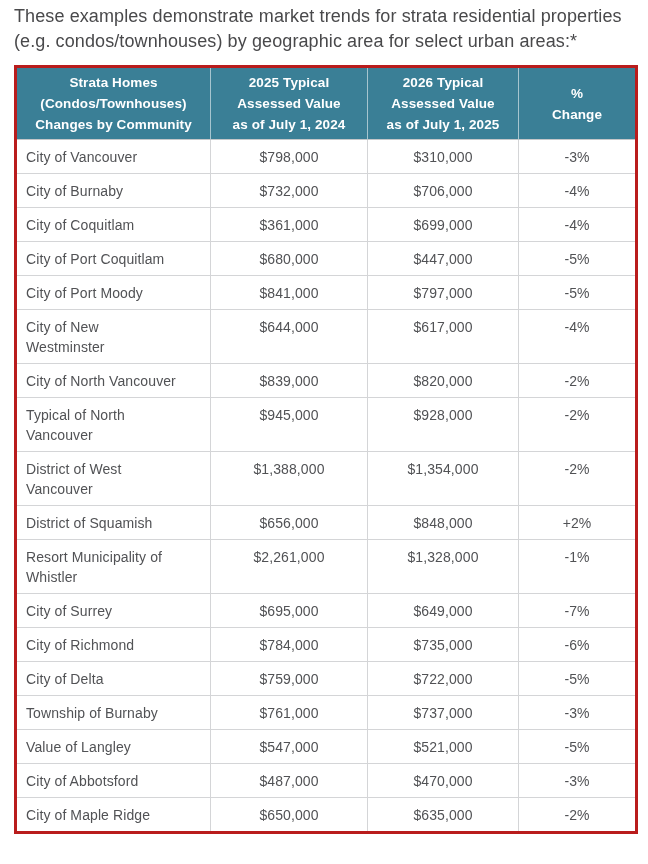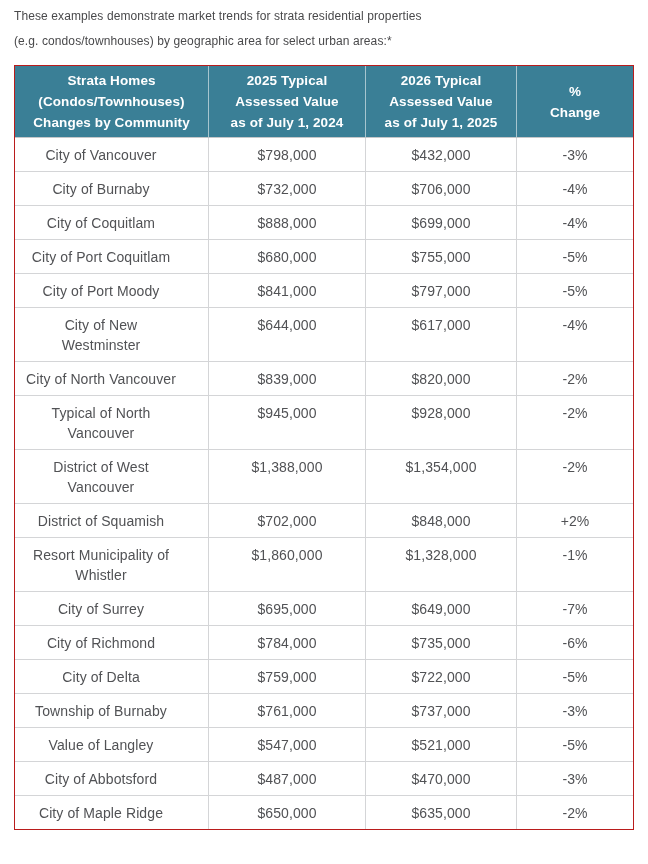--- a/index.html
+++ b/index.html
@@ -5,32 +5,32 @@
   * { box-sizing: border-box; }
   html, body { margin: 0; padding: 0; background: #ffffff; }
   body {
     width: 648px;
     font-family: "Liberation Sans", sans-serif;
     color: #4C4D4F;
   }
   .page { padding: 4px 14px 10px 14px; }
 
   .intro {
-    font-size: 12px;
+    font-size: 18px;
     line-height: 25px;
     color: #49494B;
     margin: 0 0 11px 0;
     letter-spacing: 0.1px;
   }
 
   table.data-table {
     width: 620px;
     border-collapse: separate;
     border-spacing: 0;
-    border: 1px solid #b91c1c;
+    border: 3px solid #b91c1c;
     table-layout: fixed;
   }
   col.c1 { width: 194px; }
   col.c2 { width: 157px; }
   col.c3 { width: 151px; }
   col.c4 { width: 116px; }
 
   th {
     background: #3A7F96;
     color: #ffffff;
@@ -55,21 +55,21 @@
     border-right: 1px solid #D4D5D7;
     border-bottom: 1px solid #D4D5D7;
     background: #ffffff;
     text-align: center;
     color: #515255;
     letter-spacing: 0.1px;
   }
   td:last-child { border-right: none; }
   tr:last-child td { border-bottom: none; }
   td.community {
-    text-align: center;
+    text-align: left;
     padding: 7px 30px 6px 9px;
   }
 </style>
 </head>
 <body>
 
 <div class="page">
 
   <div class="intro">
     <div>These examples demonstrate market trends for strata residential properties</div>
@@ -95,39 +95,39 @@
 Assessed Value
 as of July 1, 2025</th>
         <th>%
 Change</th>
       </tr>
     </thead>
     <tbody>
       <tr>
         <td class="community">City of Vancouver</td>
         <td>$798,000</td>
-        <td>$432,000</td>
+        <td>$310,000</td>
         <td>-3%</td>
       </tr>
       <tr>
         <td class="community">City of Burnaby</td>
         <td>$732,000</td>
         <td>$706,000</td>
         <td>-4%</td>
       </tr>
       <tr>
         <td class="community">City of Coquitlam</td>
-        <td>$888,000</td>
+        <td>$361,000</td>
         <td>$699,000</td>
         <td>-4%</td>
       </tr>
       <tr>
         <td class="community">City of Port Coquitlam</td>
         <td>$680,000</td>
-        <td>$755,000</td>
+        <td>$447,000</td>
         <td>-5%</td>
       </tr>
       <tr>
         <td class="community">City of Port Moody</td>
         <td>$841,000</td>
         <td>$797,000</td>
         <td>-5%</td>
       </tr>
       <tr>
         <td class="community">City of New Westminster</td>
@@ -148,27 +148,27 @@
         <td>-2%</td>
       </tr>
       <tr>
         <td class="community">District of West Vancouver</td>
         <td>$1,388,000</td>
         <td>$1,354,000</td>
         <td>-2%</td>
       </tr>
       <tr>
         <td class="community">District of Squamish</td>
-        <td>$702,000</td>
+        <td>$656,000</td>
         <td>$848,000</td>
         <td>+2%</td>
       </tr>
       <tr>
         <td class="community">Resort Municipality of Whistler</td>
-        <td>$1,860,000</td>
+        <td>$2,261,000</td>
         <td>$1,328,000</td>
         <td>-1%</td>
       </tr>
       <tr>
         <td class="community">City of Surrey</td>
         <td>$695,000</td>
         <td>$649,000</td>
         <td>-7%</td>
       </tr>
       <tr>

